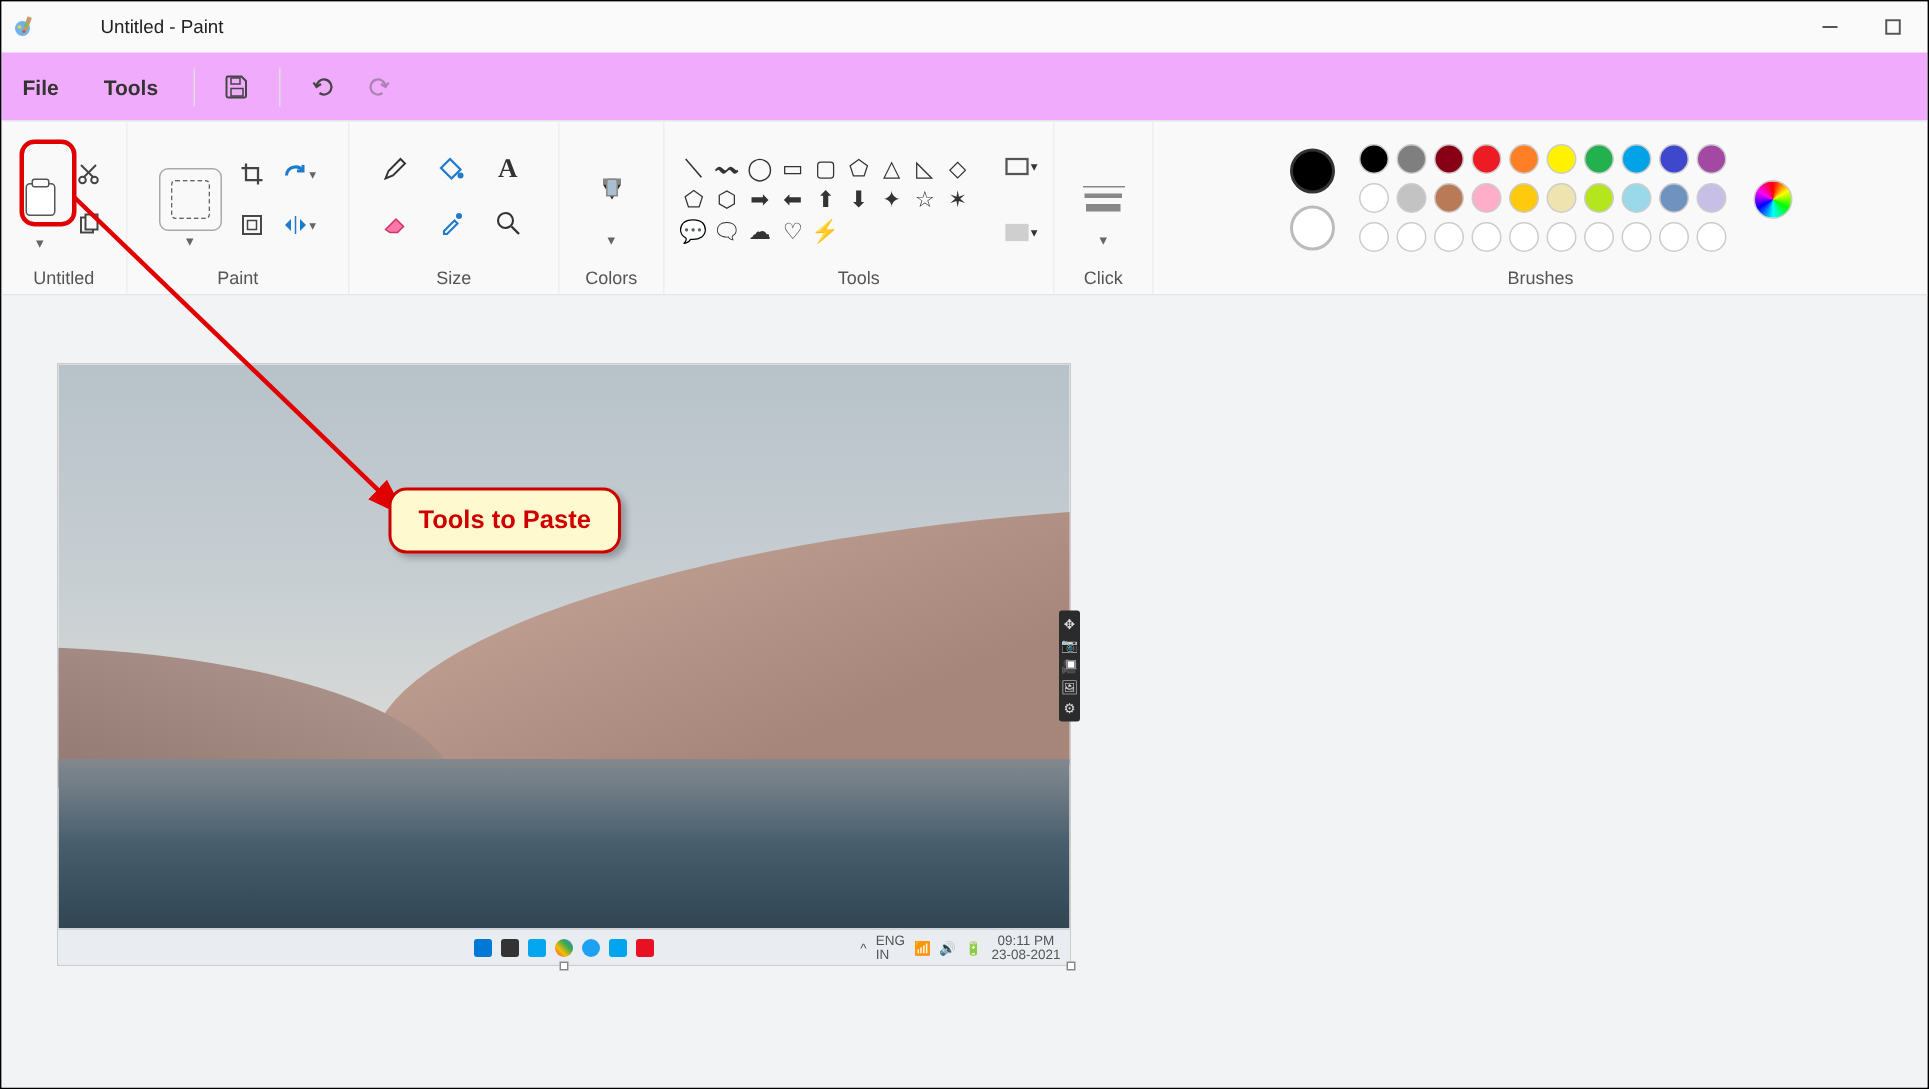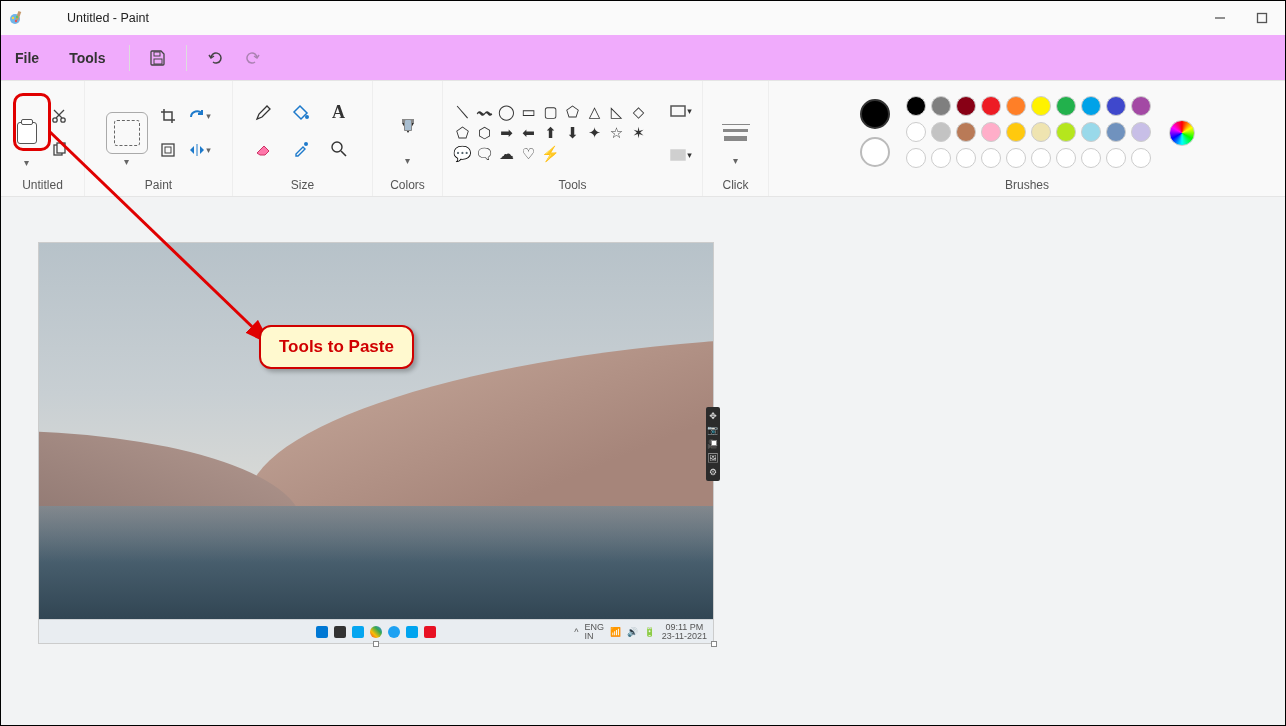--- a/index.html
+++ b/index.html
@@ -496,21 +496,21 @@
       <span class="tb-ico" style="background:linear-gradient(45deg,#ea4335,#fbbc05,#34a853,#4285f4);border-radius:50%"></span>
       <span class="tb-ico" style="background:#1da1f2;border-radius:50%"></span>
       <span class="tb-ico" style="background:#00a4ef"></span>
       <span class="tb-ico" style="background:#e81123"></span>
       <div class="tb-right">
         <span>^</span>
         <span style="line-height:1"><span>ENG</span><br><span>IN</span></span>
         <span>📶</span>
         <span>🔊</span>
         <span>🔋</span>
-        <span style="line-height:1;text-align:center"><span>09:11 PM</span><br><span>23-11-2021</span></span>
+        <span style="line-height:1;text-align:center"><span>09:11 PM</span><br><span>23-08-2021</span></span>
       </div>
     </div>
     <div class="floating-tool">
       <div>✥</div>
       <div>📷</div>
       <div>🎥</div>
       <div>🖼</div>
       <div>⚙</div>
     </div>
     <div class="handle" style="right:-4px;top:50%;transform:translateY(-50%)"></div>

